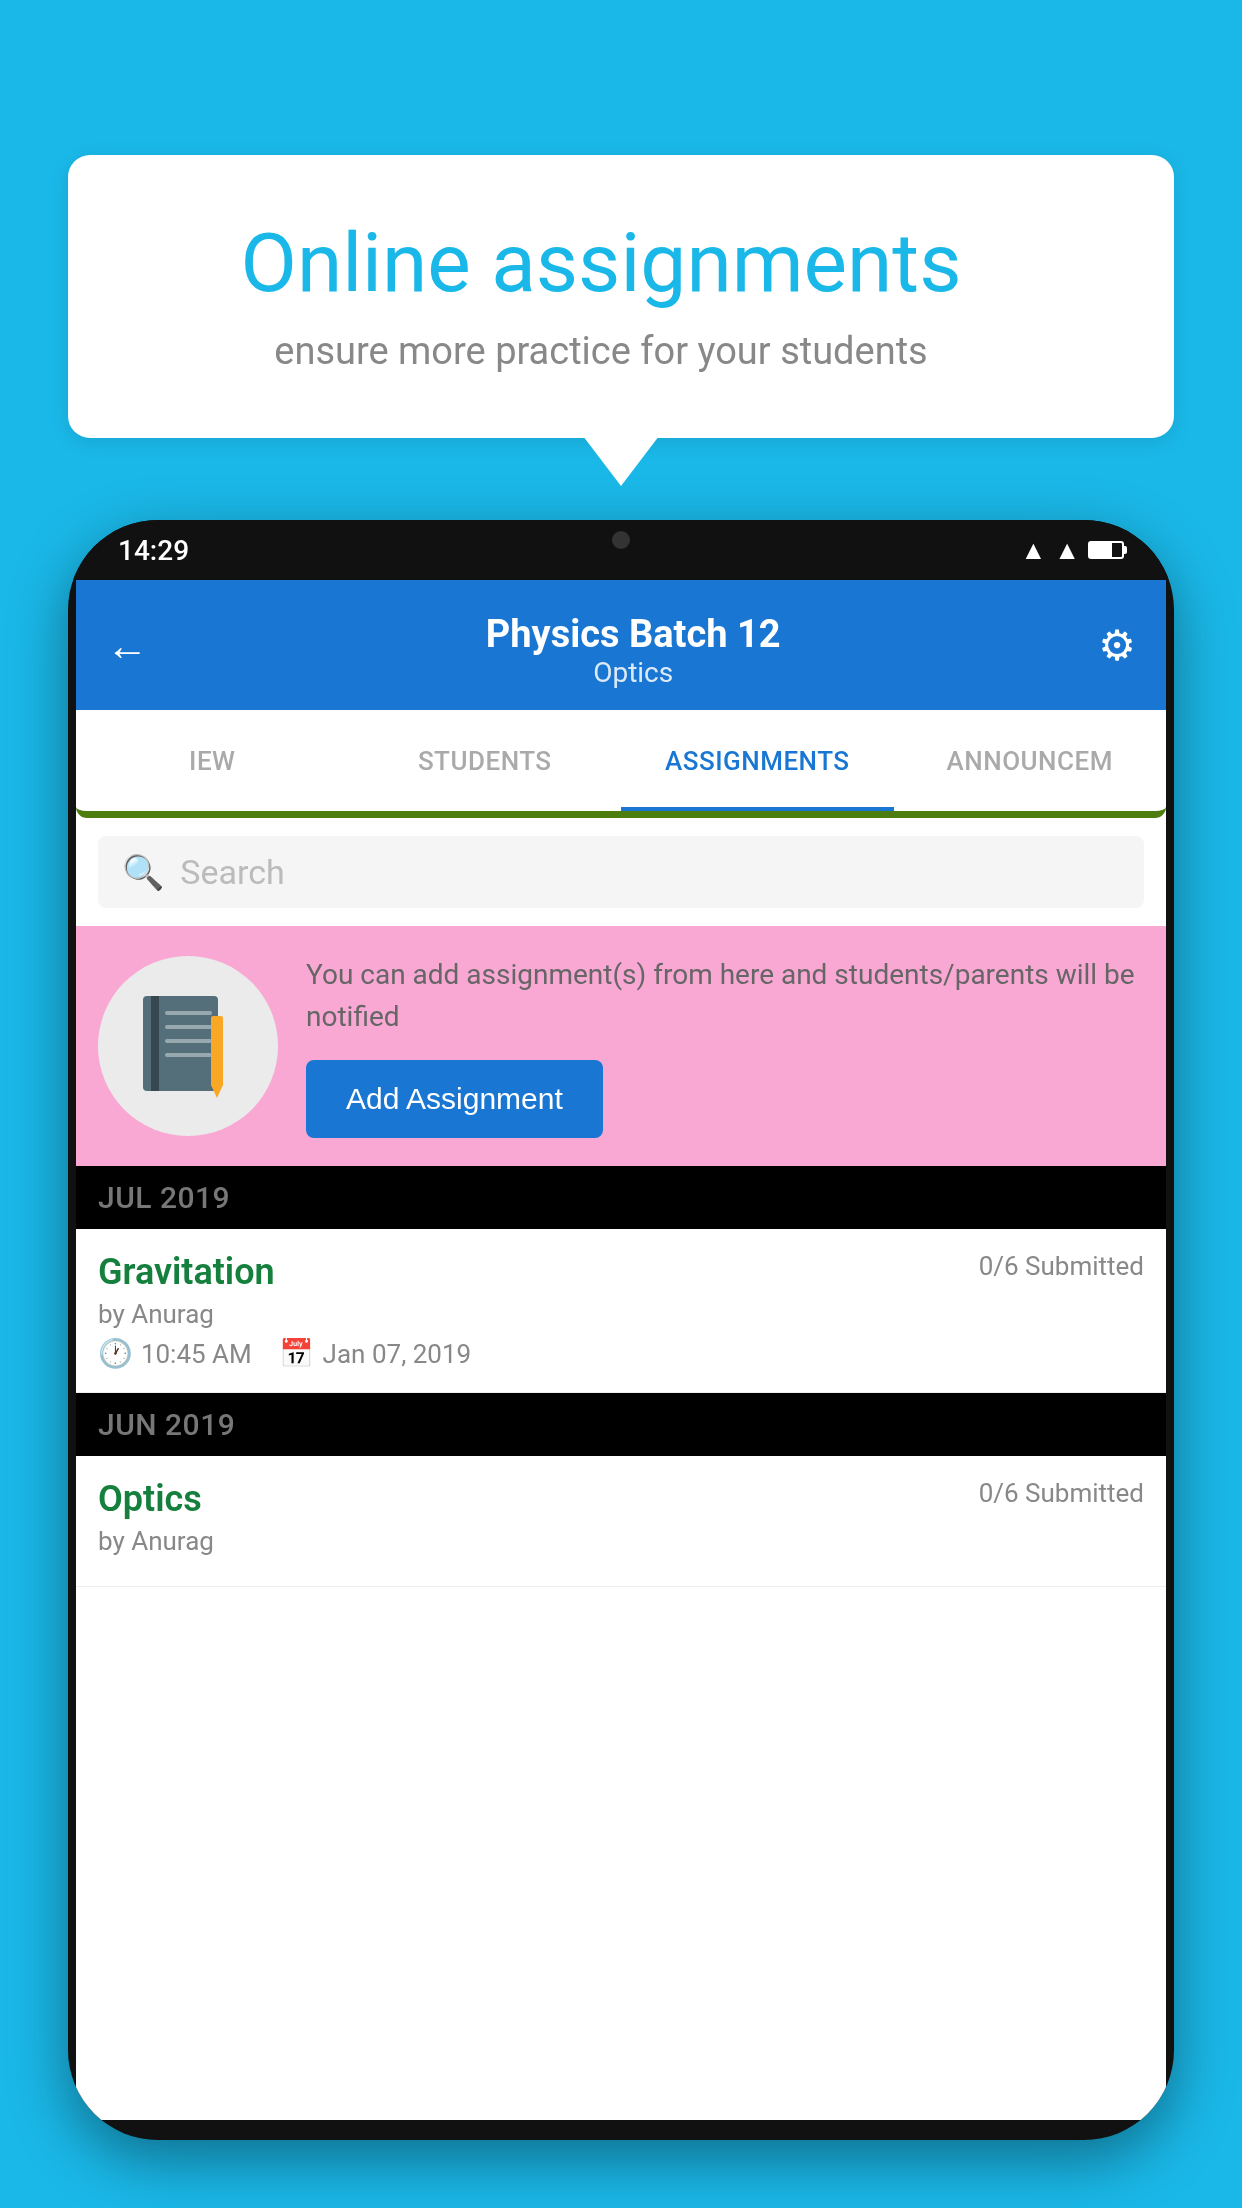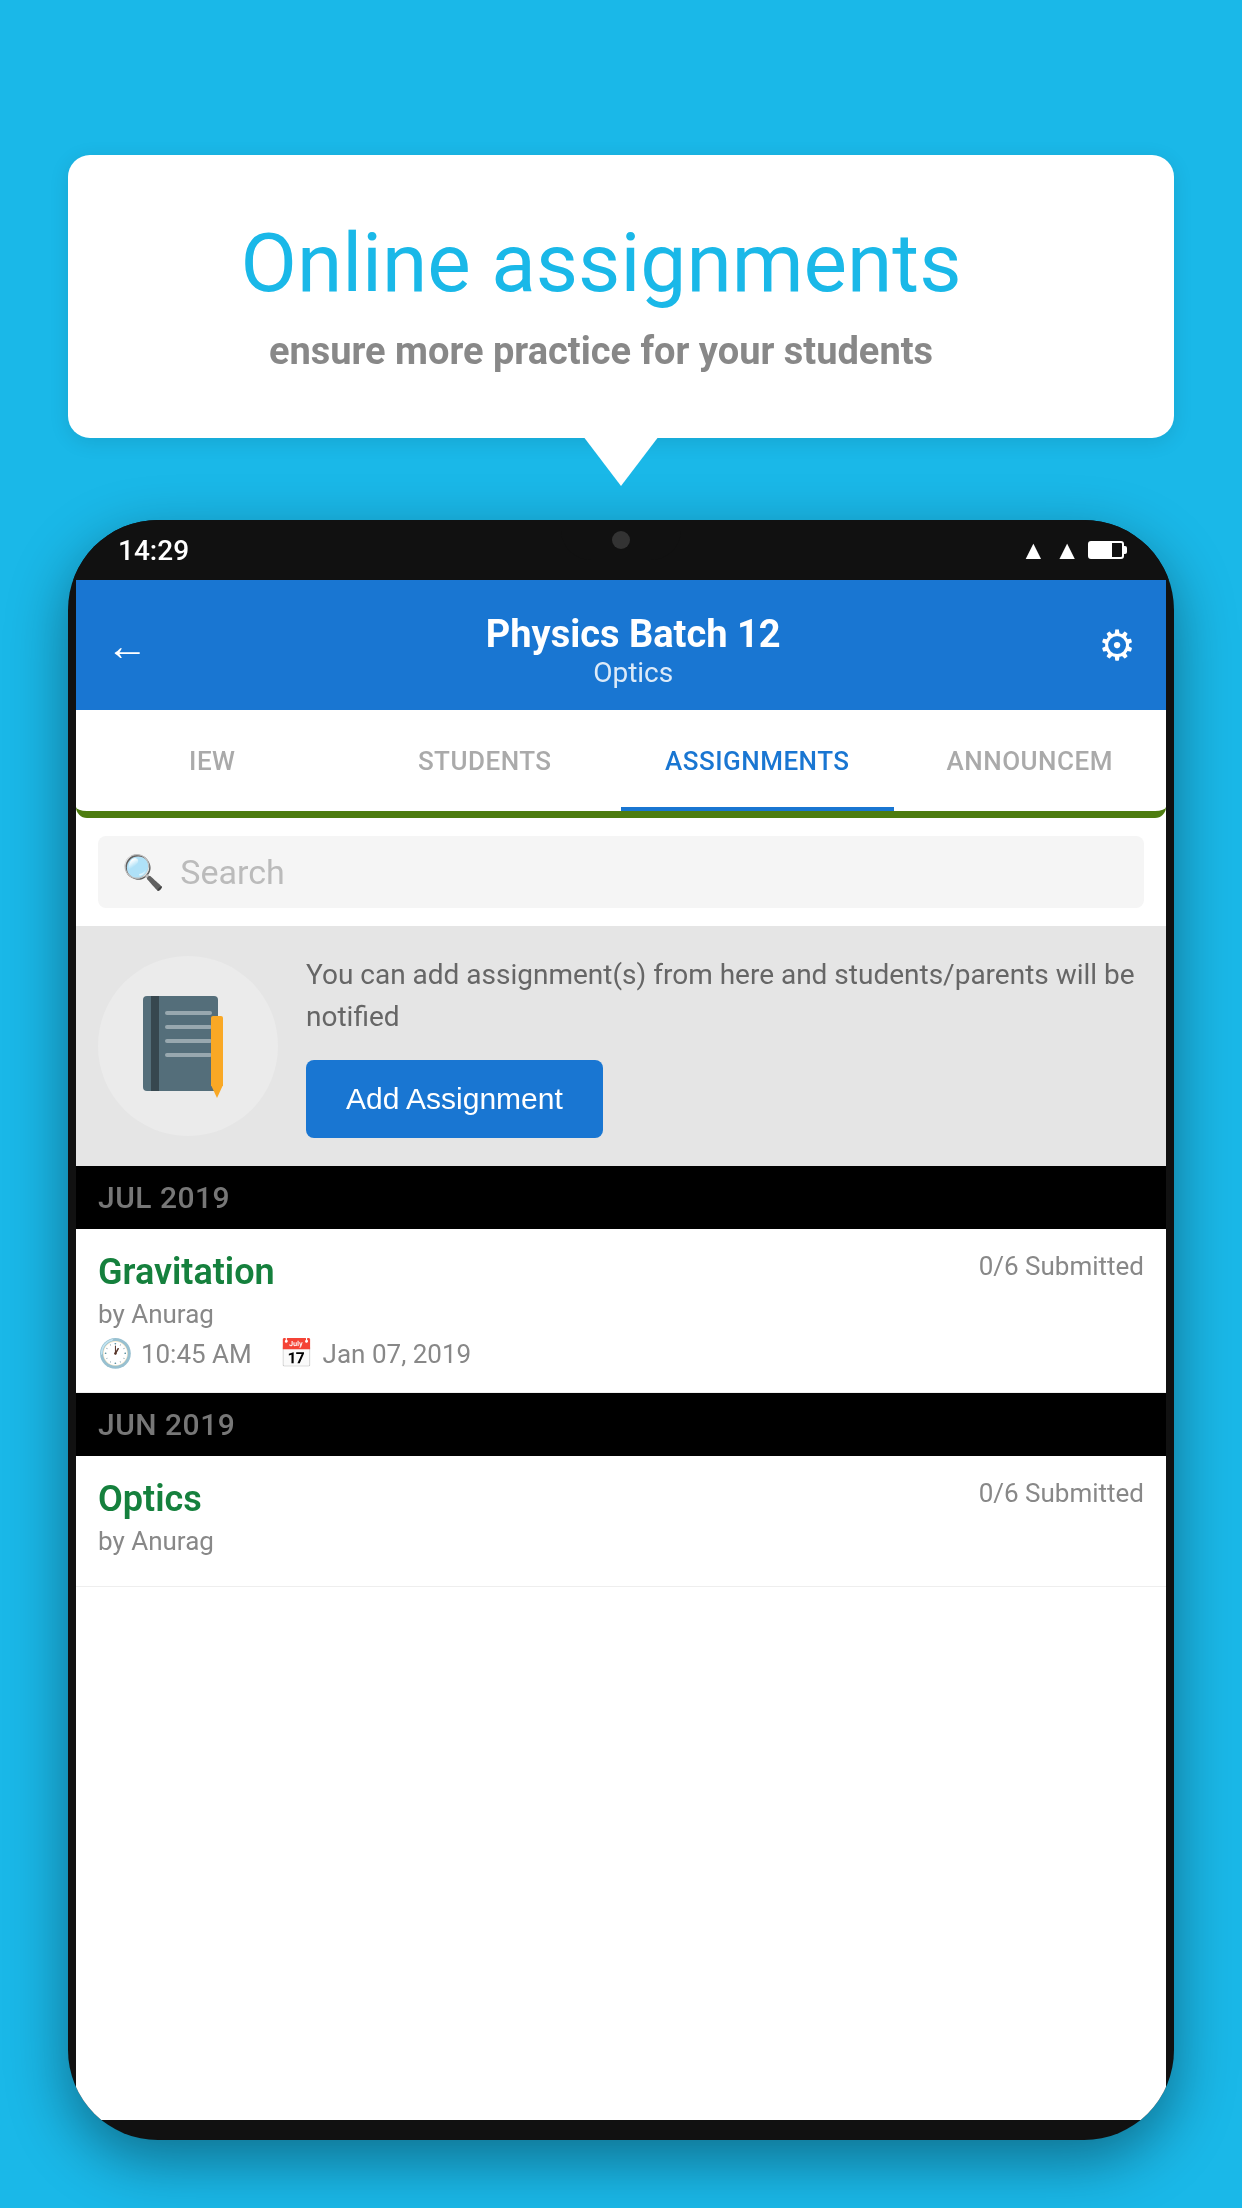--- a/index.html
+++ b/index.html
@@ -47,21 +47,21 @@
       color: #1ab8e8;
       font-weight: 400;
       text-align: center;
       margin-bottom: 18px;
     }
 
     .speech-bubble p {
       font-size: 38px;
       color: #888;
       text-align: center;
-      font-weight: 700;
+      font-weight: 400;
     }
 
     
     .phone-container {
       position: absolute;
       top: 520px;
       left: 68px;
       width: 1106px;
     }
 
@@ -251,21 +251,21 @@
       color: #bbb;
       font-size: 34px;
     }
 
     
     .promo-section {
       padding: 28px 22px;
       display: flex;
       align-items: center;
       gap: 28px;
-      background: #e5e5e5;
+      background: #f9a8d4;
     }
 
     .promo-icon-circle {
       width: 180px;
       height: 180px;
       background: #ebebeb;
       border-radius: 50%;
       display: flex;
       align-items: center;
       justify-content: center;

